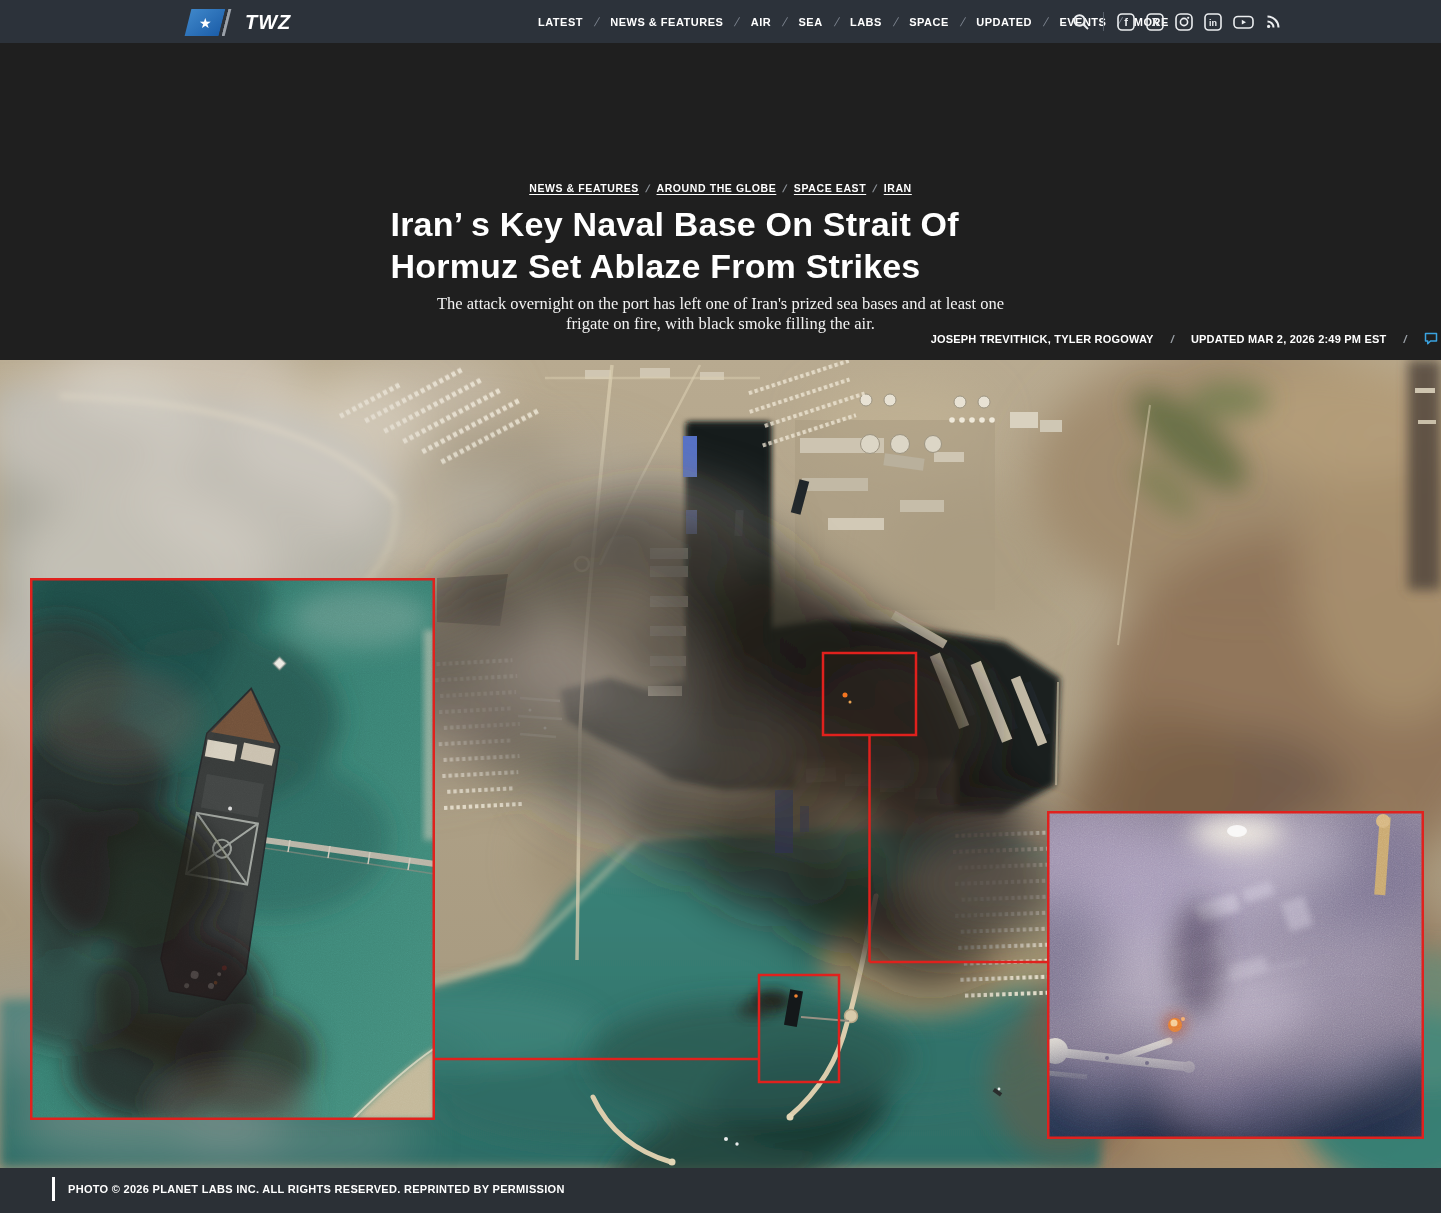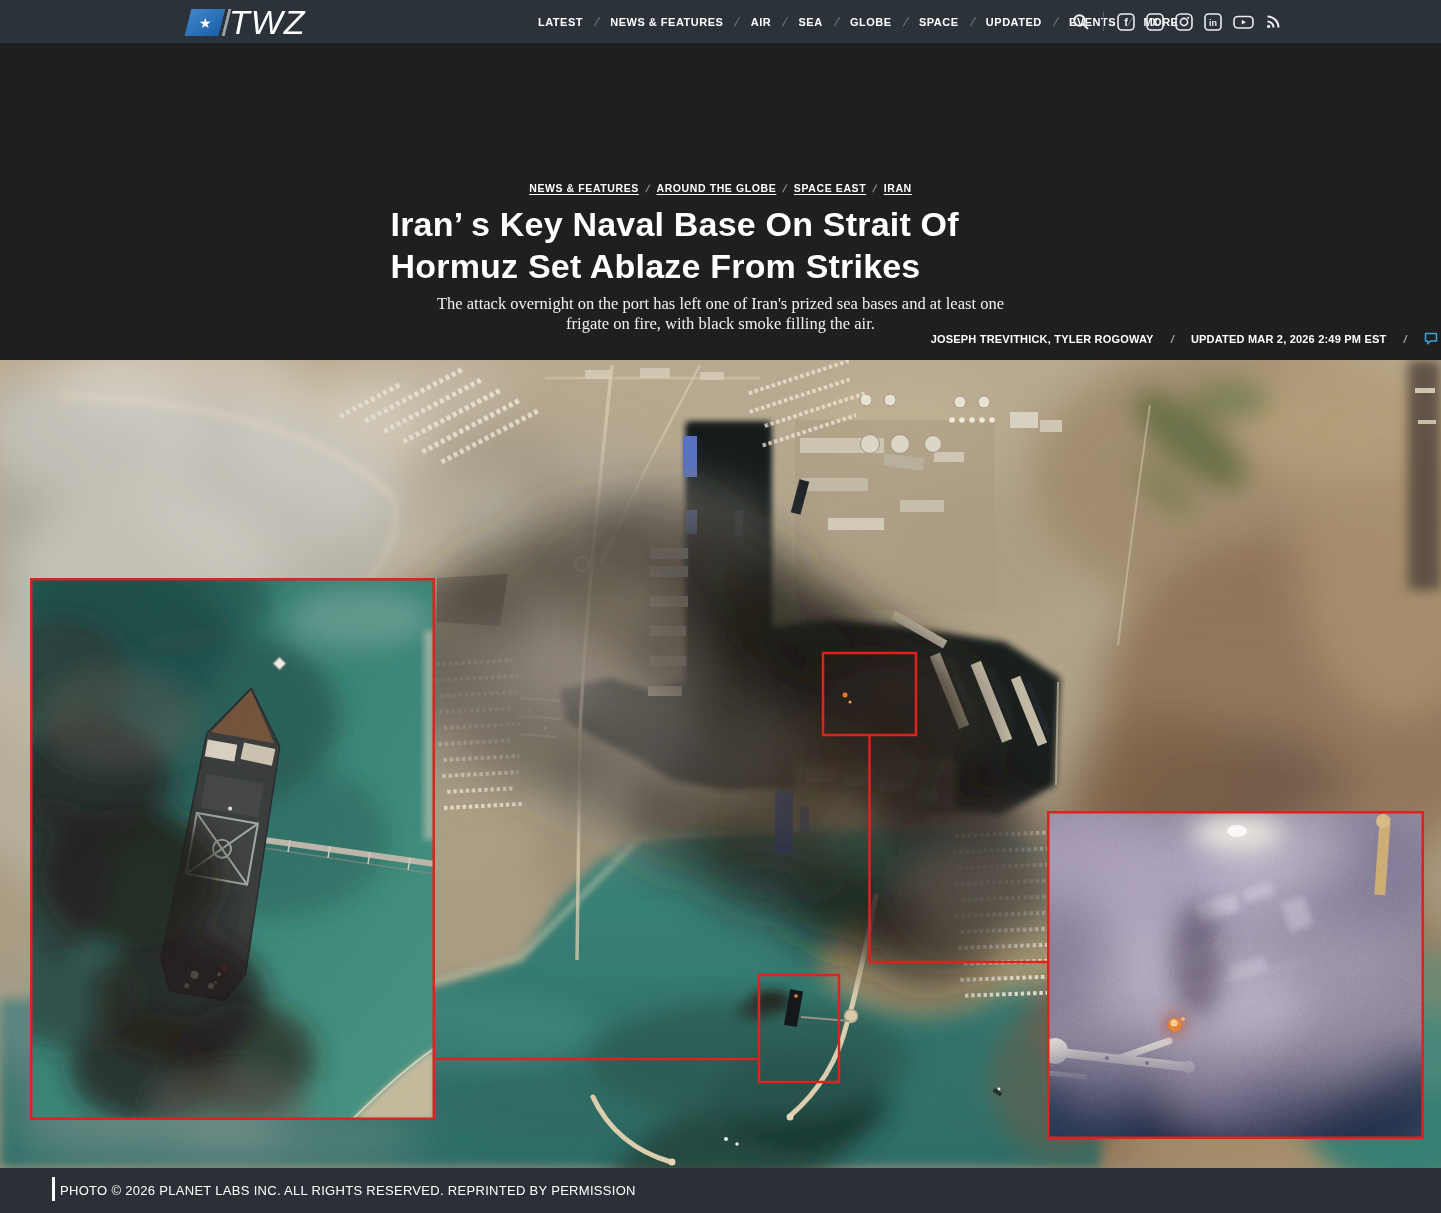--- a/index.html
+++ b/index.html
@@ -6,22 +6,22 @@
   body{width:1441px;height:1213px;position:relative;overflow:hidden;background:#fff;
        font-family:"Liberation Sans",sans-serif;-webkit-font-smoothing:antialiased}
 
   
   .navbar{position:absolute;top:0;left:0;width:1441px;height:43px;background:#2c323a}
   .logo{position:absolute;left:188px;top:7px;height:30px;display:flex;align-items:center;cursor:pointer}
   .logo-flag{width:34px;height:27px;background:linear-gradient(135deg,#3e86c9,#1c5ea9);
              transform:skewX(-14deg);display:flex;align-items:center;justify-content:center;
              border-right:3px solid #2c323a;box-shadow:3px 0 0 #9aa1a9}
   .logo-star{color:#fff;font-size:14px;transform:skewX(14deg);line-height:1}
-  .logo-text{color:#fff;font-size:34px;font-weight:normal;font-style:italic;letter-spacing:1px;
-             margin-left:4px;line-height:1}
+  .logo-text{color:#fff;font-size:20px;font-weight:bold;font-style:italic;letter-spacing:1px;
+             margin-left:20px;line-height:1}
   .nav-links{position:absolute;left:538px;top:0;height:43px;display:flex;align-items:center;gap:12px}
   .nav-item{color:#fff;font-size:11px;font-weight:bold;letter-spacing:.5px;cursor:pointer;white-space:nowrap}
   .nav-sep{color:#7d8590;font-size:12px;font-style:italic;transform:skewX(-8deg)}
   .nav-right{position:absolute;left:1072px;top:0;height:43px;display:flex;align-items:center;gap:11px}
   .icon-btn{display:flex;align-items:center;justify-content:center;cursor:pointer}
   .nav-divider{width:1px;height:19px;background:#565e68;margin:0 2px}
 
   
   .hero{position:absolute;top:43px;left:0;width:1441px;height:317px;background:#1f1f1f;color:#fff}
   .breadcrumb{position:absolute;top:139px;left:0;width:100%;text-align:center;font-size:10.5px;
@@ -37,21 +37,21 @@
   .byline .sep{color:#9aa0a6;font-style:italic}
   .authors{cursor:pointer}
   .comment-wrap{display:flex;align-items:center;gap:4px;cursor:pointer}
 
   
   .photo-area{position:absolute;top:360px;left:0;width:1441px;height:808px;background:#b4a68c}
 
   
   .captionbar{position:absolute;top:1168px;left:0;width:1441px;height:45px;background:#2b3036}
   .caption-accent{position:absolute;left:52px;top:9px;width:3px;height:24px;background:#fff}
-  .caption-text{position:absolute;left:60px;top:15px;color:#fff;font-size:13px;font-weight:normal;
+  .caption-text{position:absolute;left:68px;top:15px;color:#fff;font-size:11px;font-weight:bold;
                 letter-spacing:.3px}
 </style>
 </head>
 <body>
 
 <div class="navbar">
   <div class="logo">
     <div class="logo-flag">
         <span class="logo-star">★</span>
       </div>
@@ -59,21 +59,21 @@
   </div>
   <div class="nav-links">
     <span class="nav-item">LATEST</span>
     <span class="nav-sep">/</span>
     <span class="nav-item">NEWS &amp; FEATURES</span>
     <span class="nav-sep">/</span>
     <span class="nav-item">AIR</span>
     <span class="nav-sep">/</span>
     <span class="nav-item">SEA</span>
     <span class="nav-sep">/</span>
-    <span class="nav-item">GLOBE</span>
+    <span class="nav-item">LABS</span>
     <span class="nav-sep">/</span>
     <span class="nav-item">SPACE</span>
     <span class="nav-sep">/</span>
     <span class="nav-item">UPDATED</span>
     <span class="nav-sep">/</span>
     <span class="nav-item">EVENTS</span>
     <span class="nav-sep">/</span>
     <span class="nav-item">MORE</span>
   </div>
   <div class="nav-right">

